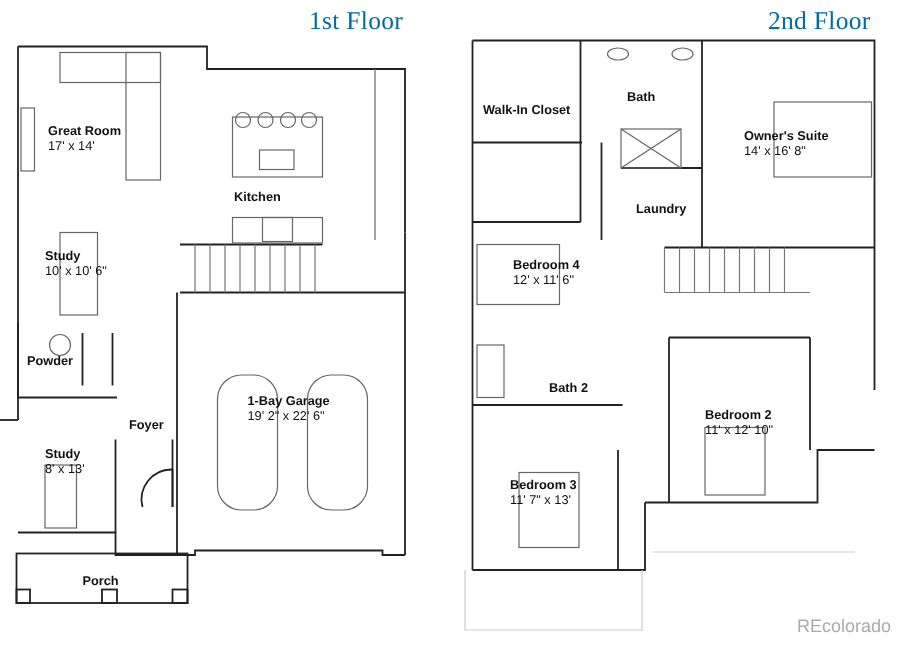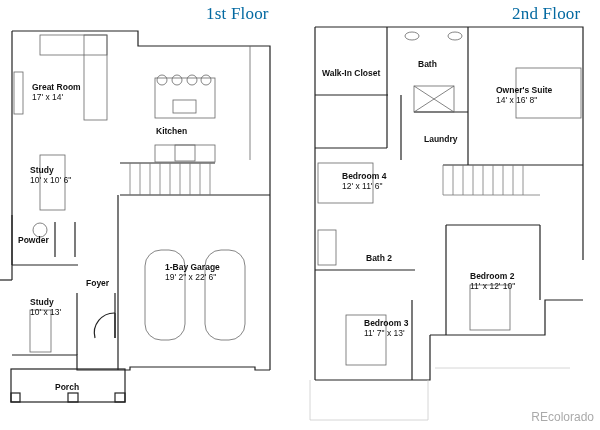--- a/index.html
+++ b/index.html
@@ -146,21 +146,21 @@
     <span class="dim">10' x 10' 6"</span>
 </div>
 <div class="room-label" style="left:18px; top:235px;">
   <span class="name">Powder</span>
 </div>
 <div class="room-label" style="left:86px; top:278px;">
   <span class="name">Foyer</span>
 </div>
 <div class="room-label" style="left:30px; top:297px;">
   <span class="name">Study</span>
-    <span class="dim">10' x 13'</span>
+    <span class="dim">8' x 13'</span>
 </div>
 <div class="room-label" style="left:165px; top:262px;">
   <span class="name">1-Bay Garage</span>
     <span class="dim">19' 2" x 22' 6"</span>
 </div>
 <div class="room-label" style="left:55px; top:382px;">
   <span class="name">Porch</span>
 </div>
 
 <div class="room-label" style="left:322px; top:68px;">
@@ -180,18 +180,18 @@
   <span class="name">Bedroom 4</span>
     <span class="dim">12' x 11' 6"</span>
 </div>
 <div class="room-label" style="left:366px; top:253px;">
   <span class="name">Bath 2</span>
 </div>
 <div class="room-label" style="left:470px; top:271px;">
   <span class="name">Bedroom 2</span>
     <span class="dim">11' x 12' 10"</span>
 </div>
-<div class="room-label" style="left:340px; top:318px;margin-left:24px;">
+<div class="room-label" style="left:340px; top:318px;">
   <span class="name">Bedroom 3</span>
     <span class="dim">11' 7" x 13'</span>
 </div>
 
 <div class="watermark">REcolorado</div>
 
 </body></html>

